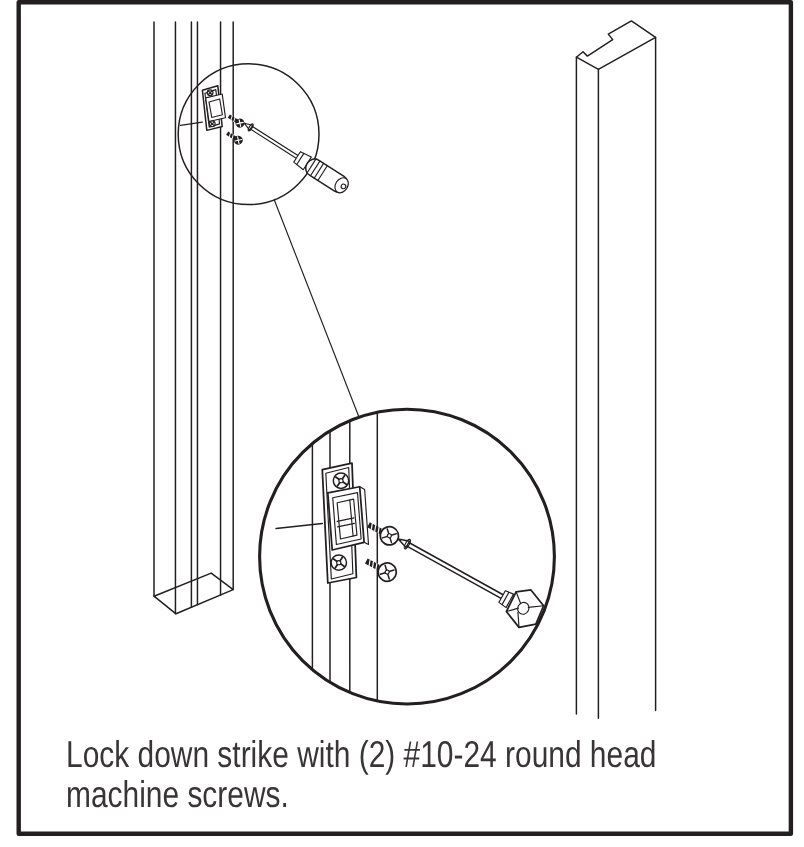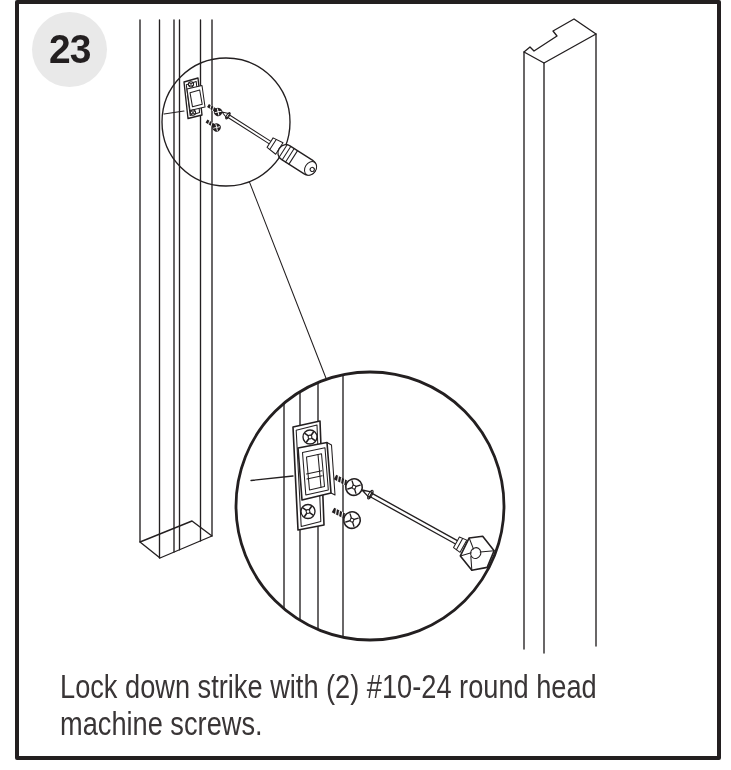--- a/index.html
+++ b/index.html
@@ -147,22 +147,19 @@
         <path class="s" d="M10,-1.9 H108 M10,1.9 H108"></path>
         <path class="sw thin" d="M108,-2.5 L108,-6 L116,-7 L116,7 L108,6 L108,2.5 Z"></path>
         <path class="s thin" d="M111.5,-6.4 V6.4"></path>
         <path class="sw mid" d="M117,-10 L128,-18 L145,-11 L147,7 L135,17 L118,10 Z"></path>
         <path class="s thin" d="M117,-10 L126,-2.5 M145,-11 L133.5,-3 M135,17 L127.5,5.5 M118,10 L126,2"></path>
         <ellipse class="s thin" cx="130" cy="0" rx="5" ry="5.5"></ellipse>
       </g>
     </g>
   </svg>
 
-  <div class="badge">
-    <span>23</span>
-  </div>
 
   <div class="caption">
     <div>Lock down strike with (2) #10-24 round head</div>
     <div>machine screws.</div>
   </div>
 
 </div>
 
 </body></html>

